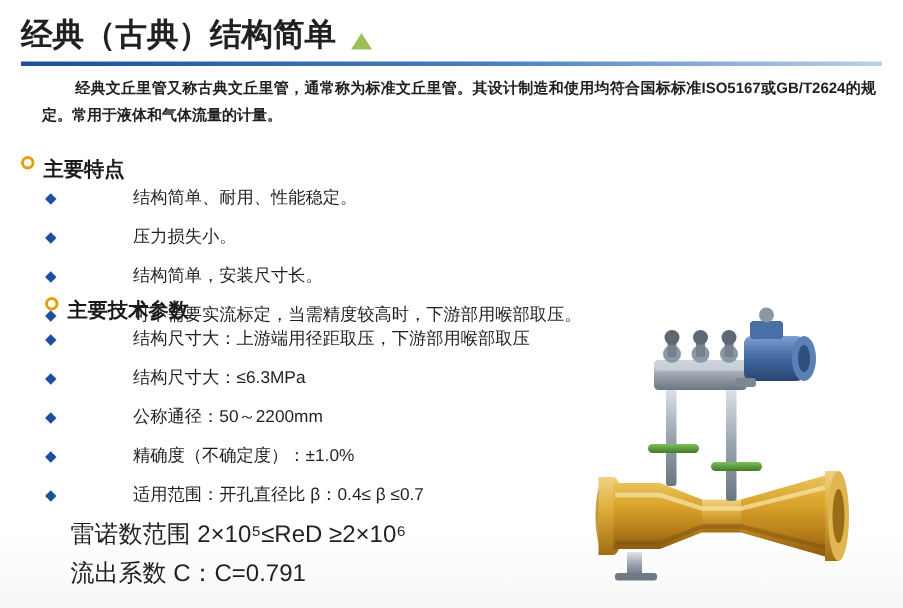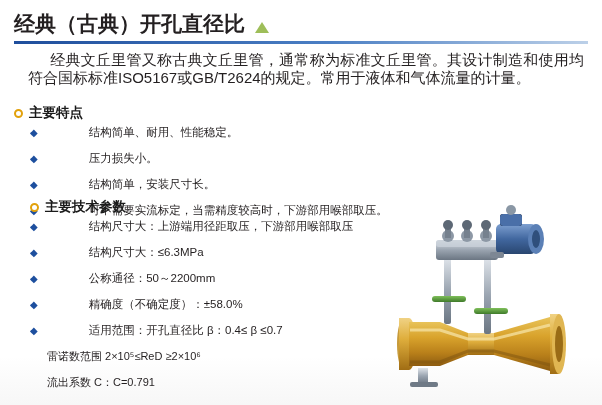--- a/index.html
+++ b/index.html
@@ -53,31 +53,31 @@
     width: 574px;
     height: 3px;
     background: linear-gradient(to right, #1f4e9c 0%, #4b7fc4 55%, #bcd0e8 100%);
   }
   
   .intro {
     position: absolute;
     left: 28px;
     top: 51px;
     width: 556px;
-    font-size: 15px;
+    font-size: 10px;
     line-height: 18px;
     color: #231f20;
     text-align: justify;
+    font-weight: bold;
   }
   .intro .indent { display: inline-block; width: 22px; }
   
   .section-head {
     position: absolute;
     display: flex;
-    align-items: center;
     font-size: 13.5px;
     font-weight: bold;
     color: #1a1a1a;
   }
   .section-head .bullet {
     width: 9px;
     height: 9px;
     border-radius: 50%;
     border: 2px solid #e2a10b;
     box-sizing: border-box;
@@ -103,42 +103,42 @@
   }
   .bitem .dia {
     flex: 0 0 auto;
     color: #1d4f9e;
     font-size: 10px;
     line-height: 17px;
     margin-right: 6px;
   }
   .bitem .txt { flex: 1 1 auto; margin-left: 45px; }
   .sub {
-    font-size: 11px;
+    font-size: 16px;
     line-height: 17px;
     color: #231f20;
     margin: 0 0 9px 17px;
   }
   
   .photo {
     position: absolute;
     left: 344px;
     top: 196px;
     width: 248px;
     height: 200px;
   }
   .photo svg { display: block; }
 </style>
 </head>
 <body>
 
 <div class="page">
 
   <div class="title-row">
-    <div class="title">经典（古典）开孔直径比</div>
+    <div class="title">经典（古典）结构简单</div>
     <div class="title-mark"></div>
   </div>
   <div class="title-rule"></div>
 
   <div class="intro"><span class="indent"></span><span>经典文丘里管又称古典文丘里管，通常称为标准文丘里管。其设计制造和使用均符合国标标准ISO5167或GB/T2624的规定。常用于液体和气体流量的计量。</span></div>
 
   <div class="section-head" id="head-features">
     <span class="bullet"></span>
     <span>主要特点</span>
   </div>
@@ -175,21 +175,21 @@
     <div class="bitem">
       <span class="dia">◆</span>
       <span class="txt">结构尺寸大：≤6.3MPa</span>
     </div>
     <div class="bitem">
       <span class="dia">◆</span>
       <span class="txt">公称通径：50～2200mm</span>
     </div>
     <div class="bitem">
       <span class="dia">◆</span>
-      <span class="txt">精确度（不确定度）：±58.0%</span>
+      <span class="txt">精确度（不确定度）：±1.0%</span>
     </div>
     <div class="bitem">
       <span class="dia">◆</span>
       <span class="txt">适用范围：开孔直径比 β：0.4≤ β ≤0.7</span>
     </div>
     <div class="sub">雷诺数范围 2×10⁵≤ReD ≥2×10⁶</div>
     <div class="sub">流出系数 C：C=0.791</div>
   </div>
 
   <div class="photo">

